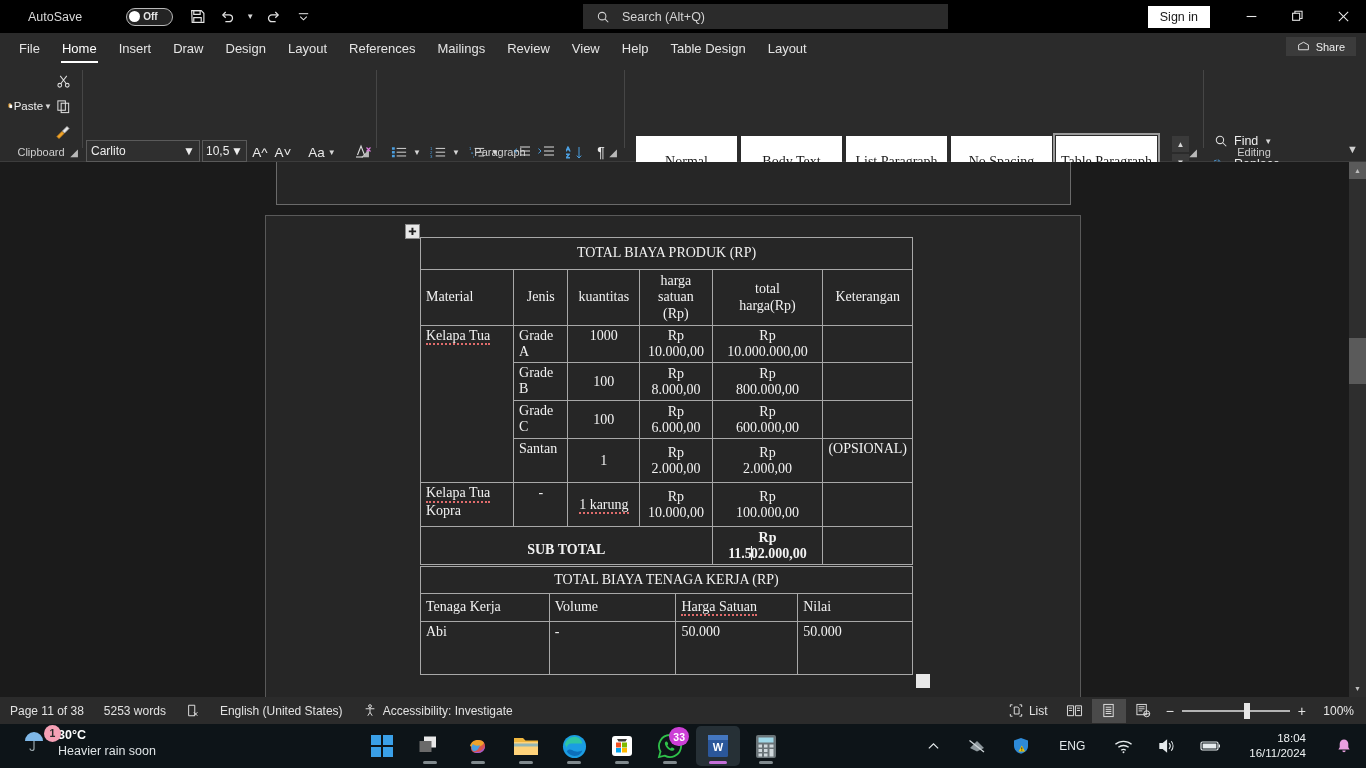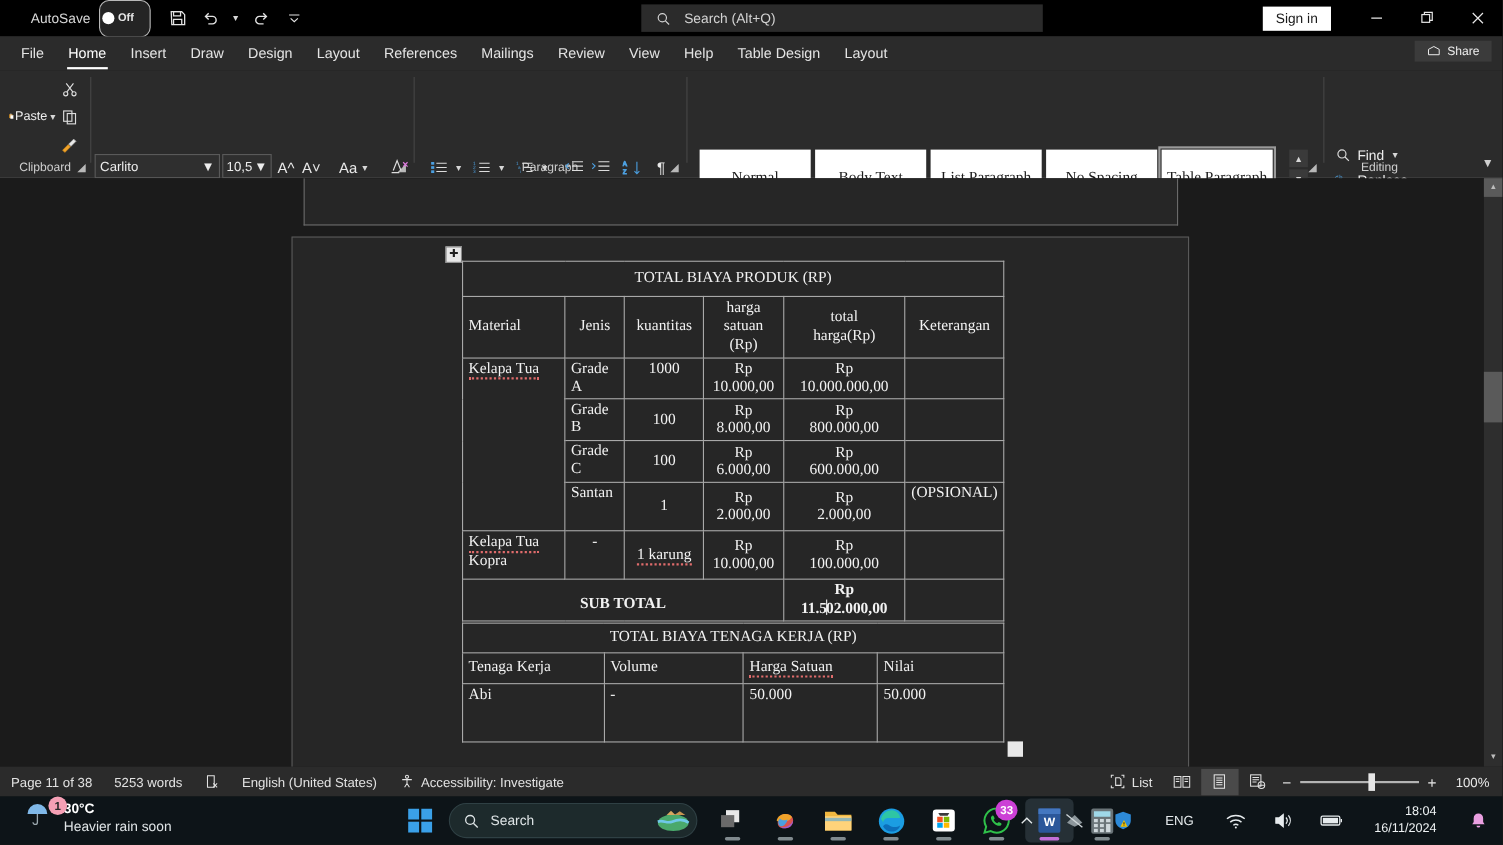--- a/index.html
+++ b/index.html
@@ -13,21 +13,21 @@
 
   
   .titlebar {
     position: absolute; left: 0; top: 0; width: 1366px; height: 33px;
     background: #000000; display: flex; align-items: center;
   }
   .autosave-wrap { display: flex; align-items: center; margin-left: 28px; gap: 8px; }
   .autosave-label { color: #d8d8d8; font-size: 12.5px; }
   .autosave-toggle {
     width: 47px; height: 18px; border-radius: 9px; border: 1px solid #b9b9b9;
-    background: #242424; display: flex; align-items: center; padding: 16px 2px; gap: 3px;
+    background: #242424; display: flex; align-items: center; padding: 0 2px; gap: 3px; margin-left: 36px;
   }
   .autosave-knob { width: 11px; height: 11px; border-radius: 50%; background: #ffffff; }
   .autosave-state { color: #e6e6e6; font-size: 10px; font-weight: 600; }
   .tb-icon {
     width: 28px; height: 28px; display: flex; align-items: center; justify-content: center;
     color: #e3e3e3;
   }
   .tb-icon svg { display: block; }
   .qat { display: flex; align-items: center; margin-left: 10px; gap: 2px; }
   .doc-title {
@@ -831,33 +831,20 @@
 
     <div class="tb-center">
       <div class="tb-app">
         <svg width="22" height="22" viewBox="0 0 22 22">
           <rect x="0" y="0" width="10" height="10" fill="#3aa0e8"></rect>
             <rect x="12" y="0" width="10" height="10" fill="#3aa0e8"></rect>
           <rect x="0" y="12" width="10" height="10" fill="#3aa0e8"></rect>
             <rect x="12" y="12" width="10" height="10" fill="#3aa0e8"></rect>
         </svg>
       </div>
-      <div class="tb-search">
-        <svg width="15" height="15" viewBox="0 0 16 16" fill="none" stroke="#dde3e5" stroke-width="1.3">
-          <circle cx="6.8" cy="6.8" r="4.3"></circle>
-            <path d="M10 10 14.2 14.2"></path>
-        </svg>
-        <span class="tb-search-text">Search</span>
-        <svg width="30" height="22" viewBox="0 0 30 22">
-          <ellipse cx="15" cy="13" rx="14" ry="7.5" fill="#4aa96c"></ellipse>
-          <path d="M1 12c5-2 8 2 13 0s10-3 15 1" stroke="#6fc8e8" stroke-width="2.4" fill="none"></path>
-          <path d="M9 6l4-4 4 4z" fill="#d8a860"></path>
-            <path d="M16 6l5-3.5 5 3.5z" fill="#c79450"></path>
-        </svg>
-      </div>
       <div class="tb-app">
         <svg width="24" height="22" viewBox="0 0 24 22">
           <rect x="6" y="1.5" width="12" height="11" fill="#e8e8e8"></rect>
           <rect x="1.5" y="6" width="12" height="11" fill="#6a6a6a"></rect>
         </svg>
         <div class="tb-underline"></div>
       </div>
       <div class="tb-app">
         <svg width="24" height="24" viewBox="0 0 24 24">
           <path d="M5 14c0-5 3-8 7-8s7 2 7 6-3 7-7 7-7-1-7-5z" fill="#d9534f"></path>

